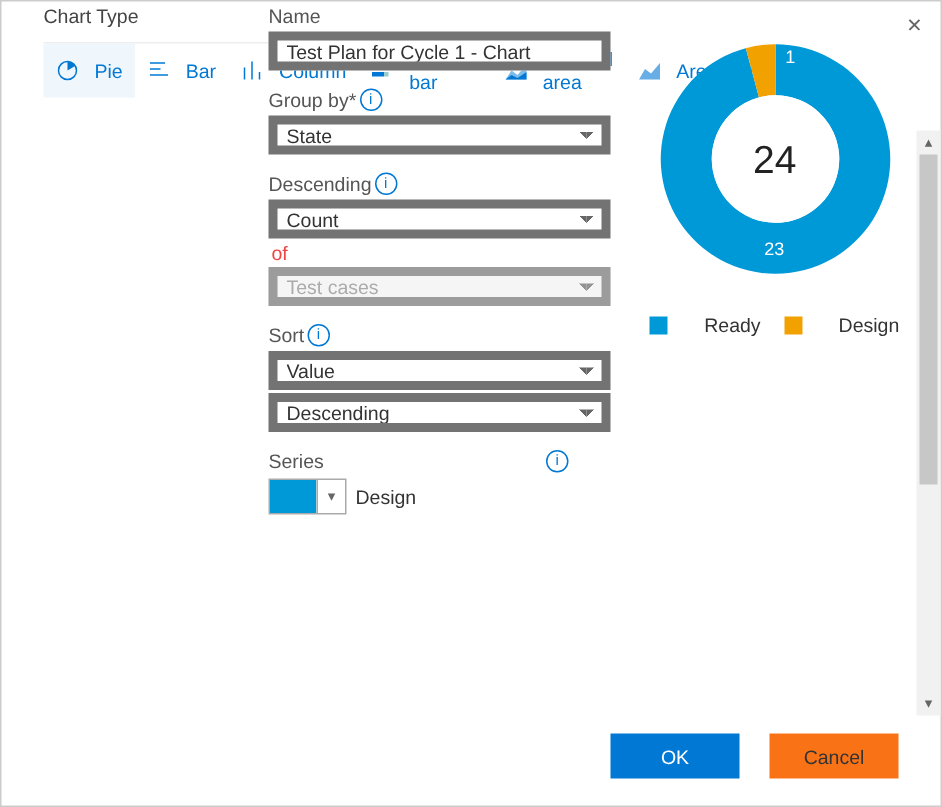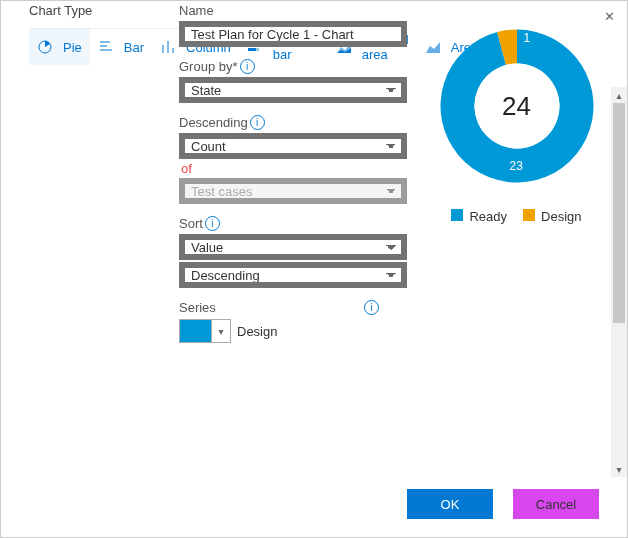--- a/index.html
+++ b/index.html
@@ -26,29 +26,29 @@
   .sub{font-size:13px;color:#ef4444;margin:2px 0 2px 2px}
   .series-row{display:flex;align-items:center;gap:6px;margin-top:4px}
   .swatch{width:50px;height:22px;display:flex;cursor:pointer;border:1px solid #aaa}
   .swatch .color{flex:1}
   .swatch .caret{width:18px;display:flex;align-items:center;justify-content:center;border-left:1px solid #aaa;color:#666;font-size:10px;background:#fff}
   .chart-wrap{display:flex;flex-direction:column;align-items:center}
   .donut{position:relative;width:170px;height:170px}
   .donut svg{width:170px;height:170px}
   .donut .center{position:absolute;inset:0;display:flex;align-items:center;justify-content:center;font-size:26px;color:#222}
   .legend{display:flex;gap:16px;margin-top:18px;font-size:13px;color:#333}
-  .legend .item{display:flex;align-items:flex-start;gap:6px}
+  .legend .item{display:flex;align-items:center;gap:24px}
   .legend .sq{width:12px;height:12px}
   .scroll-track{position:absolute;right:0;top:86px;bottom:60px;width:16px;background:#f1f1f1}
   .scroll-btn{height:16px;display:flex;align-items:center;justify-content:center;color:#666;font-size:10px;cursor:pointer}
   .scroll-thumb{position:absolute;left:2px;right:2px;top:16px;height:220px;background:#c7c7c7}
   .footer{display:flex;justify-content:flex-end;gap:20px;padding:12px 28px 18px 0}
   .btn{min-width:86px;height:30px;border:none;font-family:inherit;font-size:13px;cursor:pointer}
   .btn-primary{background:#0078d4;color:#fff}
-  .btn-secondary{background:#d946ef;color:#333}
+  .btn-secondary{background:#f97316;color:#333}
   .data-label{position:absolute;font-size:12px;color:#fff}
 </style>
 </head>
 <body>
 
 <div class="dialog">
   <span class="close">✕</span>
 
   <div class="body">
 

